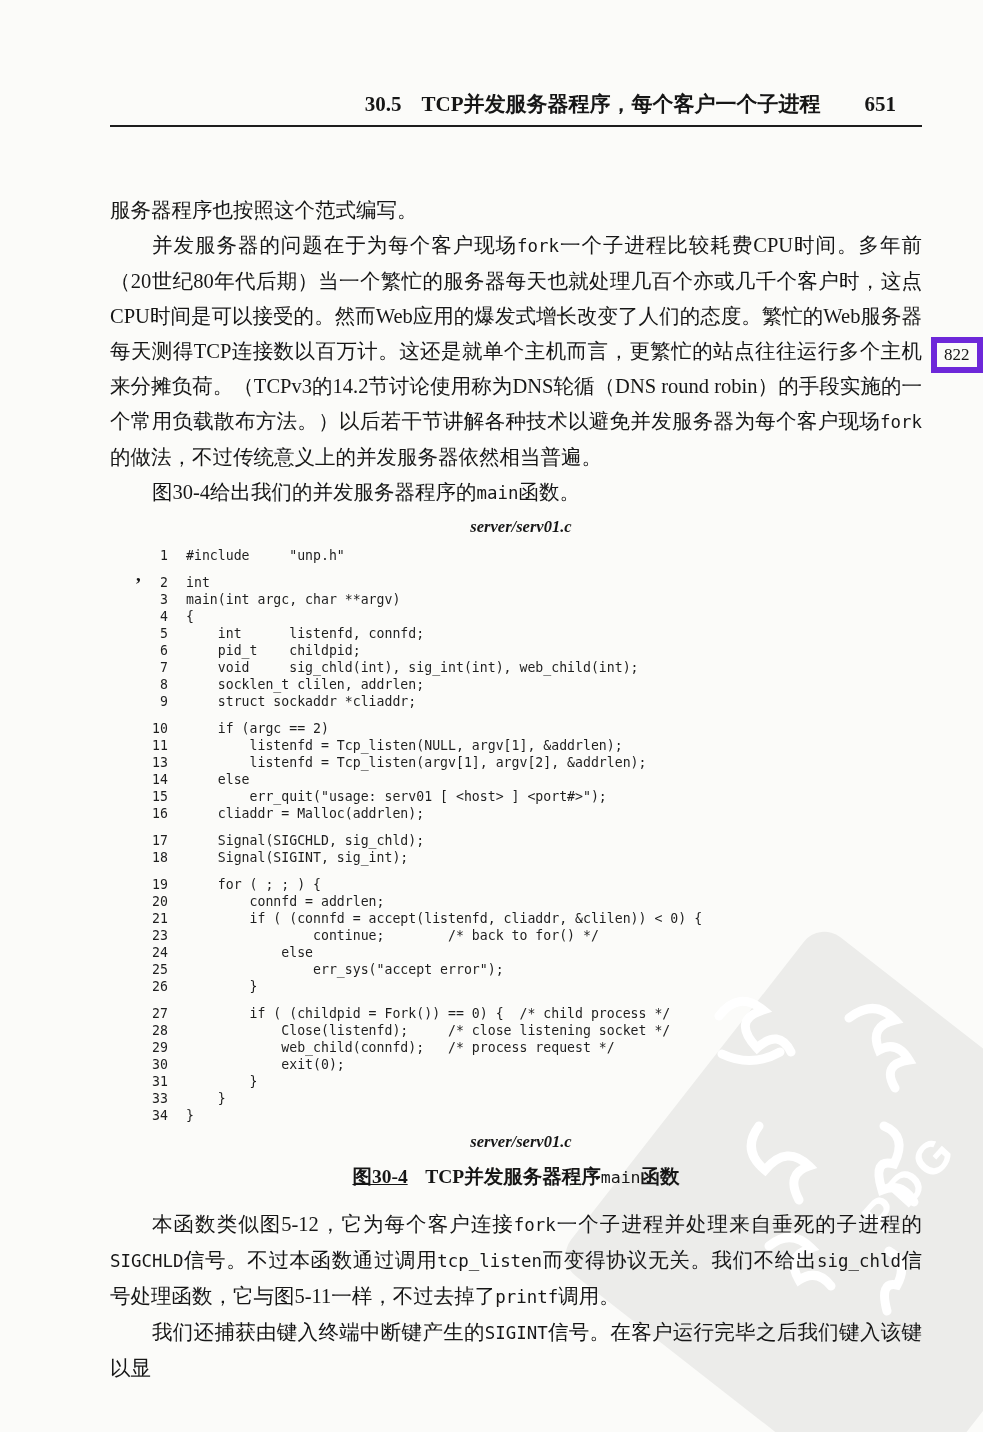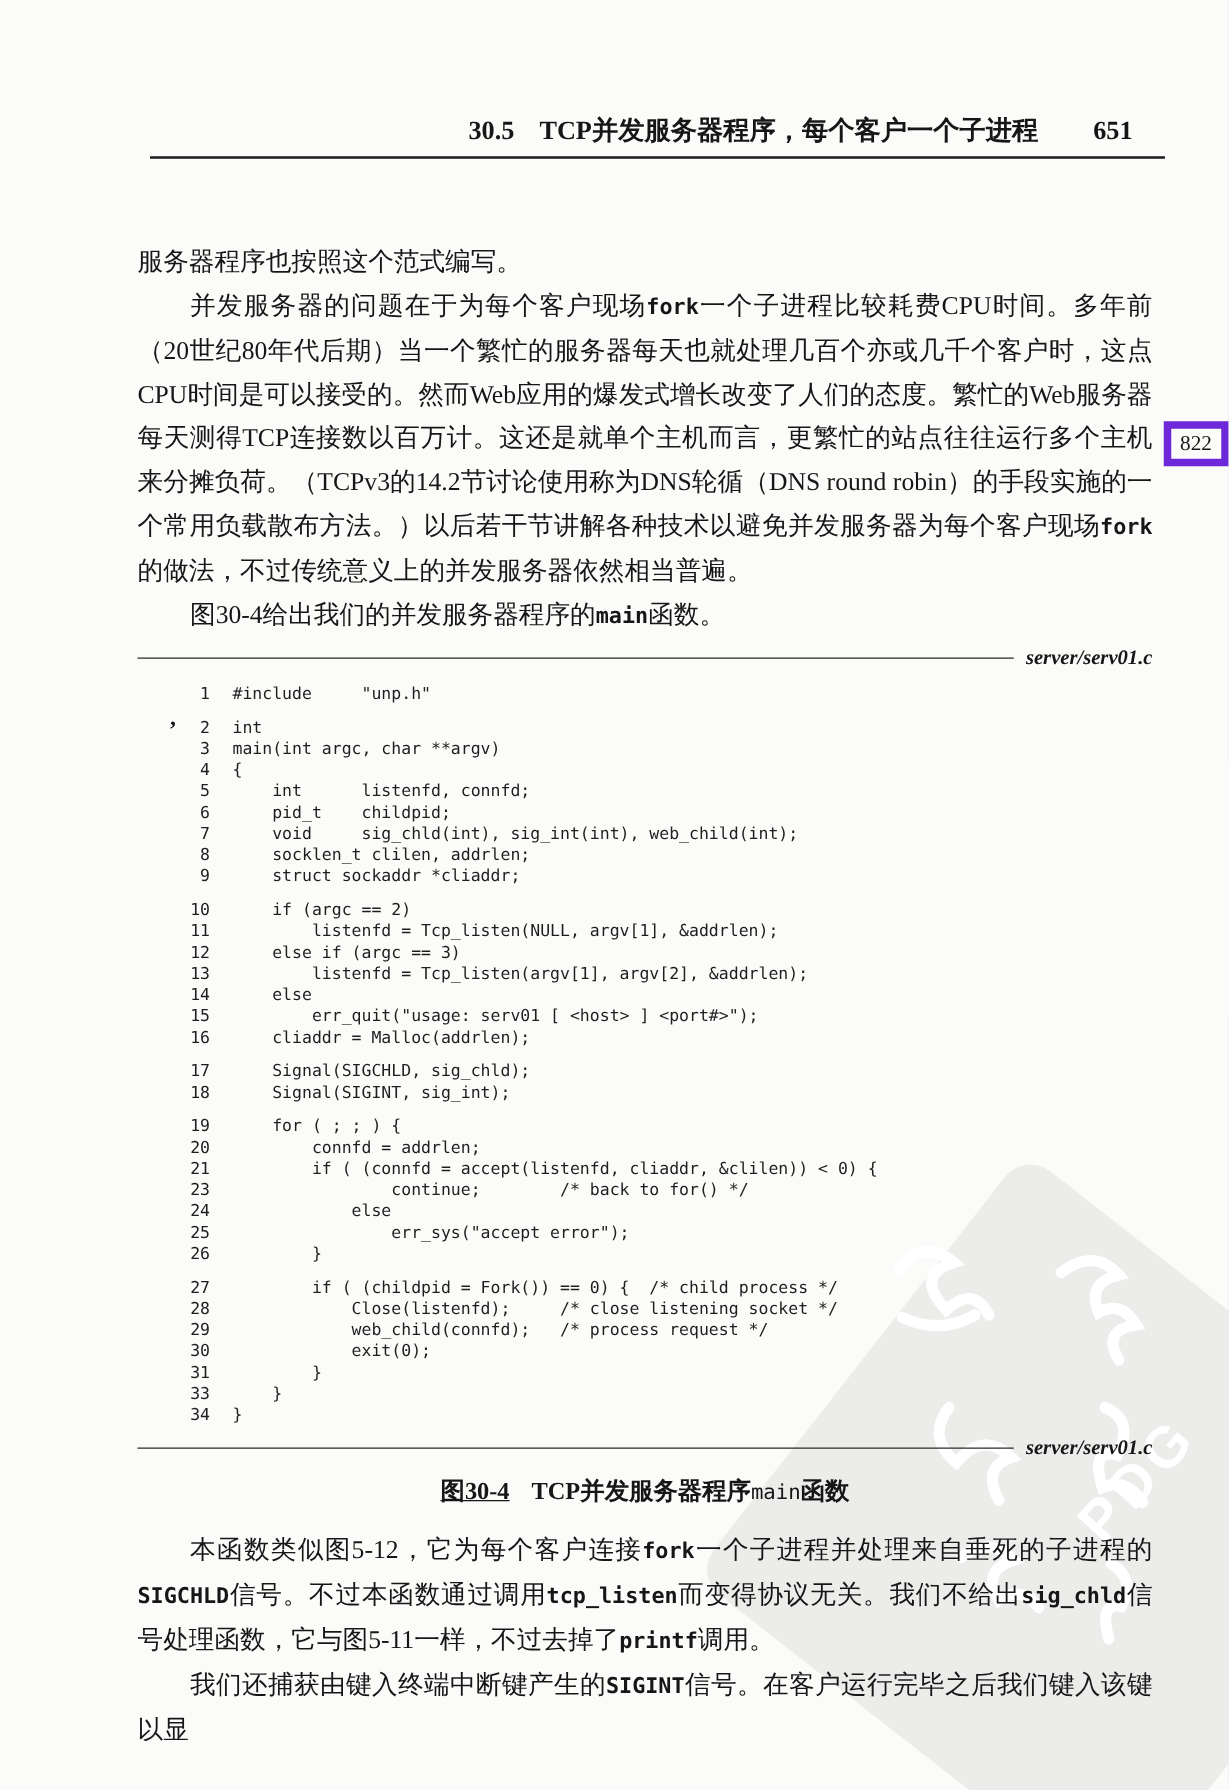--- a/index.html
+++ b/index.html
@@ -2,38 +2,38 @@
 <html><head>
 <meta charset="utf-8">
 <style>
   html,body{margin:0;padding:0;background:#e8e8e6;}
   .page{
     position:relative;width:983px;height:1432px;margin:0 auto;
     background:#fbfbf9;overflow:hidden;color:#161616;
     font-family:"Liberation Serif","DejaVu Serif",serif;
   }
   
-  .running-head{position:absolute;left:120px;top:90px;width:812px;z-index:2;}
+  .running-head{position:absolute;left:110px;top:90px;width:812px;z-index:2;}
   .head-row{display:flex;justify-content:flex-end;align-items:baseline;padding-right:26px;font-weight:bold;font-size:21px;white-space:nowrap;}
   .head-sec{margin-right:20px;}
   .head-page{margin-left:44px;}
   .head-rule{margin-top:7px;border-top:2.5px solid #1d1d1d;}
   
   .margin-badge{
     position:absolute;left:931px;top:337px;z-index:3;
     border:6px solid #6d28d9;padding:1px 7px 2px;font-size:17px;line-height:21px;text-align:center;
   }
   
   .body-col{position:absolute;left:110px;top:148px;width:812px;z-index:2;font-size:20.5px;line-height:35px;margin-top:45px;}
   .para{margin:0;text-align:justify;}
   .para.indent{text-indent:2.05em;}
-  .mono{font-family:"DejaVu Sans Mono","Liberation Mono",monospace;font-size:0.85em;font-weight:bold;}
+  .mono{font-family:"DejaVu Sans Mono","Liberation Mono",monospace;font-size:0.85em;}
   
   .listing{margin-top:4px;}
-  .rule-row{display:flex;align-items:center;height:22px;line-height:20px;}
+  .rule-row{display:flex;align-items:center;height:22px;line-height:20px;flex-direction:column;}
   .rule{flex:1;border-top:1.8px solid #2a2a2a;}
   .src-label{margin-left:10px;font-style:italic;font-weight:bold;font-size:16.5px;white-space:nowrap;}
   .code-lines{padding:10px 0 6px;}
   .code-row{display:flex;font-family:"DejaVu Sans Mono","Liberation Mono",monospace;font-size:13.2px;line-height:17px;color:#1e1e1e;}
   .lineno{flex:none;width:58px;text-align:right;}
   .codetext{white-space:pre;margin-left:18px;}
   .blank-row{height:10px;}
   
   .caption{text-align:center;font-weight:bold;font-size:19.5px;margin:10px 0 14px;line-height:30px;}
   .cap-label{margin-right:0.9em;text-decoration:underline;}
@@ -136,24 +136,20 @@
           <div class="blank-row"></div>
           <div class="code-row">
             <span class="lineno">10</span>
             <span class="codetext">    if (argc == 2)</span>
           </div>
           <div class="code-row">
             <span class="lineno">11</span>
             <span class="codetext">        listenfd = Tcp_listen(NULL, argv[1], &amp;addrlen);</span>
           </div>
           <div class="code-row">
-            <span class="lineno">12</span>
-            <span class="codetext">    else if (argc == 3)</span>
-          </div>
-          <div class="code-row">
             <span class="lineno">13</span>
             <span class="codetext">        listenfd = Tcp_listen(argv[1], argv[2], &amp;addrlen);</span>
           </div>
           <div class="code-row">
             <span class="lineno">14</span>
             <span class="codetext">    else</span>
           </div>
           <div class="code-row">
             <span class="lineno">15</span>
             <span class="codetext">        err_quit("usage: serv01 [ &lt;host&gt; ] &lt;port#&gt;");</span>

